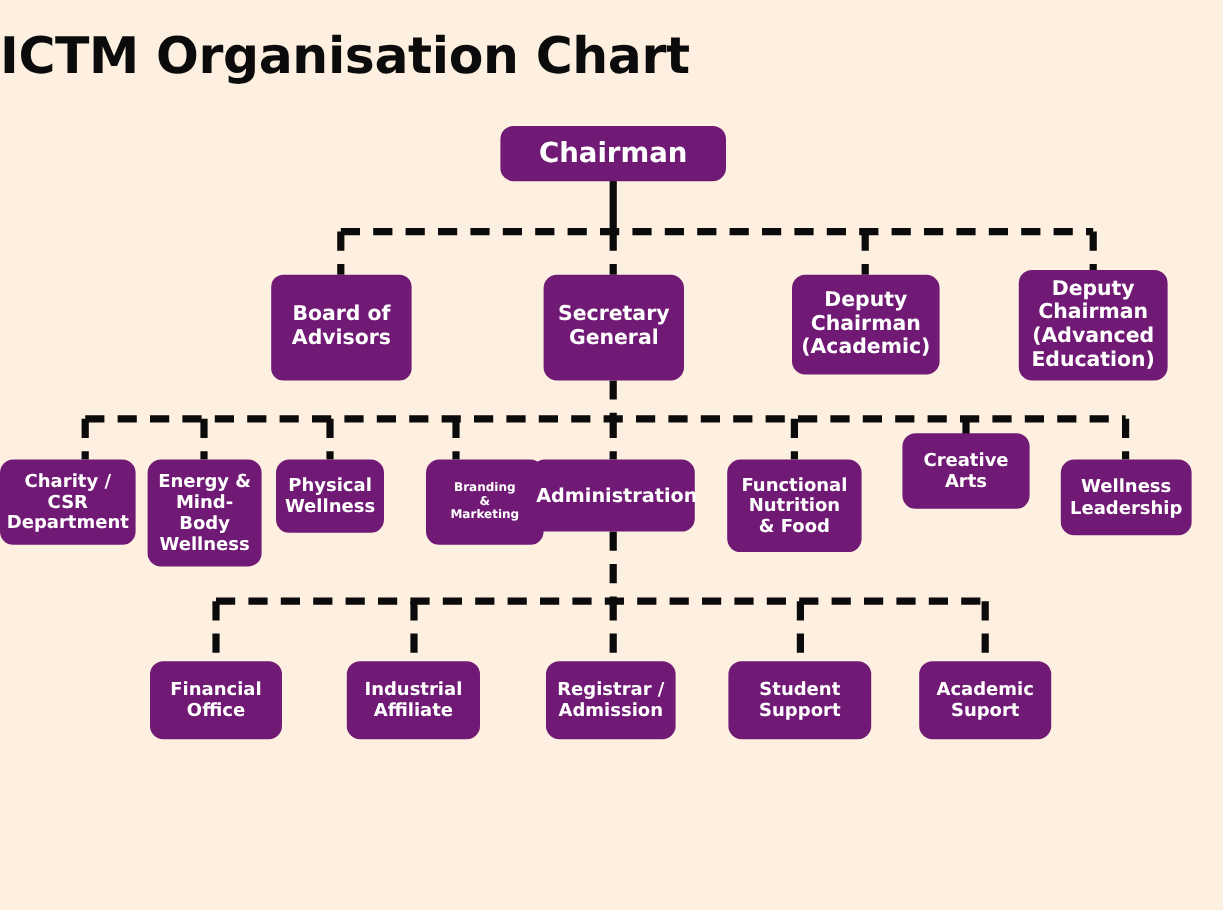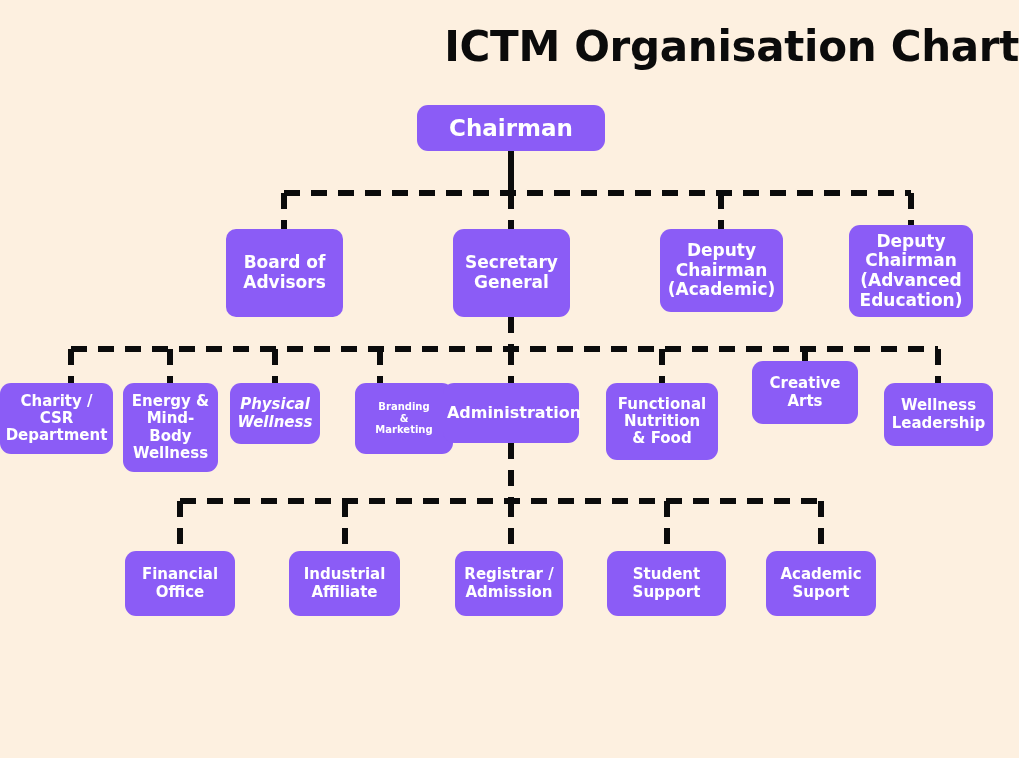--- a/index.html
+++ b/index.html
@@ -16,29 +16,29 @@
   #chart-root {
     position: relative;
     width: 1019px;
     height: 758px;
   }
   #chart-title {
     position: absolute;
     left: 0;
     top: 22px;
     width: 1019px;
-    text-align: right;
+    text-align: left;
     font-size: 42px;
     font-weight: bold;
     color: #0b0b0b;
     letter-spacing: -0.3px;
   }
   .node {
     position: absolute;
-    background: #8b5cf6;
+    background: #701a75;
     border-radius: 11px;
     color: #ffffff;
     font-weight: bold;
     display: flex;
     align-items: center;
     justify-content: center;
     text-align: center;
     line-height: 1.15;
     box-sizing: border-box;
     padding: 4px 6px;
@@ -129,21 +129,21 @@
 Department</span>
   </div>
 
   <div class="node" style="left:123px; top:383px; width:95px; height:89px; font-size:15px;">
     <span>Energy &amp;
 Mind-
 Body
 Wellness</span>
   </div>
 
-  <div class="node" style="left:230px; top:383px; width:90px; height:61px; font-size:15px;font-style:italic;">
+  <div class="node" style="left:230px; top:383px; width:90px; height:61px; font-size:15px;">
     <span>Physical
 Wellness</span>
   </div>
 
   <div class="node" style="left:331px; top:383px; width:98px; height:71px; font-size:10px;margin-left:24px;">
     <span>Branding
 &amp;
 Marketing</span>
   </div>
 

